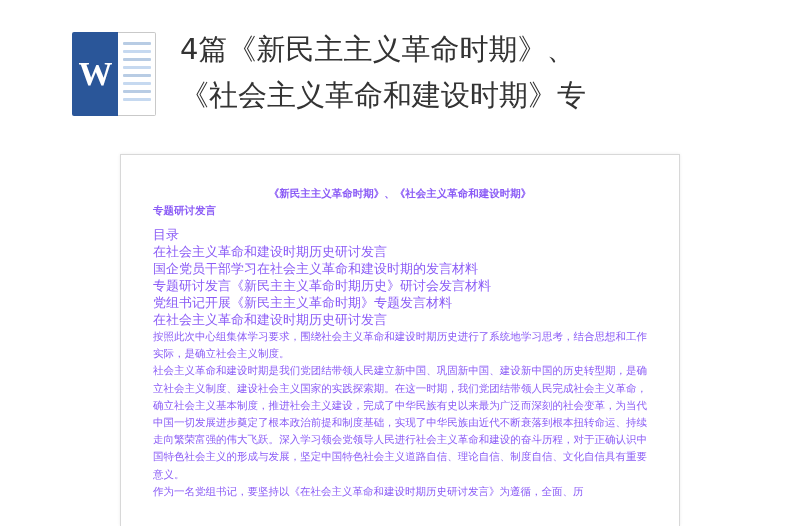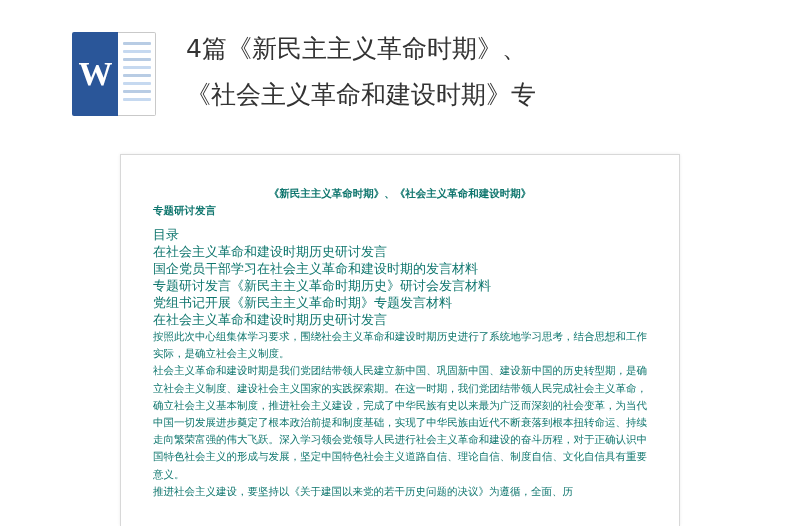--- a/index.html
+++ b/index.html
@@ -88,26 +88,26 @@
     background: #b8cce4;
     margin-bottom: 5px;
     border-radius: 1px;
   }
   .word-icon .doc-lines i:nth-child(2n) {
     background: #c6d9f0;
   }
 
   .title-block {
     position: absolute;
-    left: 186px;
+    left: 180px;
     top: 26px;
     width: 600px;
     color: #333333;
     font-family: "DejaVu Sans", sans-serif;
-    font-size: 25px;
+    font-size: 29px;
     line-height: 46px;
     white-space: nowrap;
   }
   .title-line {
     display: block;
   }
 
   
   .doc-page {
     position: absolute;
@@ -118,21 +118,21 @@
     background: #ffffff;
     border: 1px solid #d8d8d8;
     border-bottom: none;
     box-sizing: border-box;
     box-shadow: 0 0 3px rgba(0,0,0,0.08);
     overflow: hidden;
   }
   .doc-inner {
     padding: 30px 32px 0 32px;
     font-family: "DejaVu Sans", sans-serif;
-    color: #0f766e;
+    color: #8b5cf6;
   }
   .doc-title {
     text-align: center;
     font-size: 10.5px;
     font-weight: bold;
     line-height: 17px;
   }
   .doc-subtitle {
     font-size: 10.5px;
     font-weight: bold;
@@ -189,18 +189,18 @@
 
       <div class="doc-line">目录</div>
       <div class="doc-line">在社会主义革命和建设时期历史研讨发言</div>
       <div class="doc-line">国企党员干部学习在社会主义革命和建设时期的发言材料</div>
       <div class="doc-line">专题研讨发言《新民主主义革命时期历史》研讨会发言材料</div>
       <div class="doc-line">党组书记开展《新民主主义革命时期》专题发言材料</div>
       <div class="doc-line">在社会主义革命和建设时期历史研讨发言</div>
 
       <p class="doc-para">按照此次中心组集体学习要求，围绕社会主义革命和建设时期历史进行了系统地学习思考，结合思想和工作实际，是确立社会主义制度。</p>
       <p class="doc-para">社会主义革命和建设时期是我们党团结带领人民建立新中国、巩固新中国、建设新中国的历史转型期，是确立社会主义制度、建设社会主义国家的实践探索期。在这一时期，我们党团结带领人民完成社会主义革命，确立社会主义基本制度，推进社会主义建设，完成了中华民族有史以来最为广泛而深刻的社会变革，为当代中国一切发展进步奠定了根本政治前提和制度基础，实现了中华民族由近代不断衰落到根本扭转命运、持续走向繁荣富强的伟大飞跃。深入学习领会党领导人民进行社会主义革命和建设的奋斗历程，对于正确认识中国特色社会主义的形成与发展，坚定中国特色社会主义道路自信、理论自信、制度自信、文化自信具有重要意义。</p>
-      <p class="doc-para">推进社会主义建设，要坚持以《关于建国以来党的若干历史问题的决议》为遵循，全面、历</p>
+      <p class="doc-para">作为一名党组书记，要坚持以《在社会主义革命和建设时期历史研讨发言》为遵循，全面、历</p>
 
     </div>
   </div>
 
 </div>
 
 </body></html>

